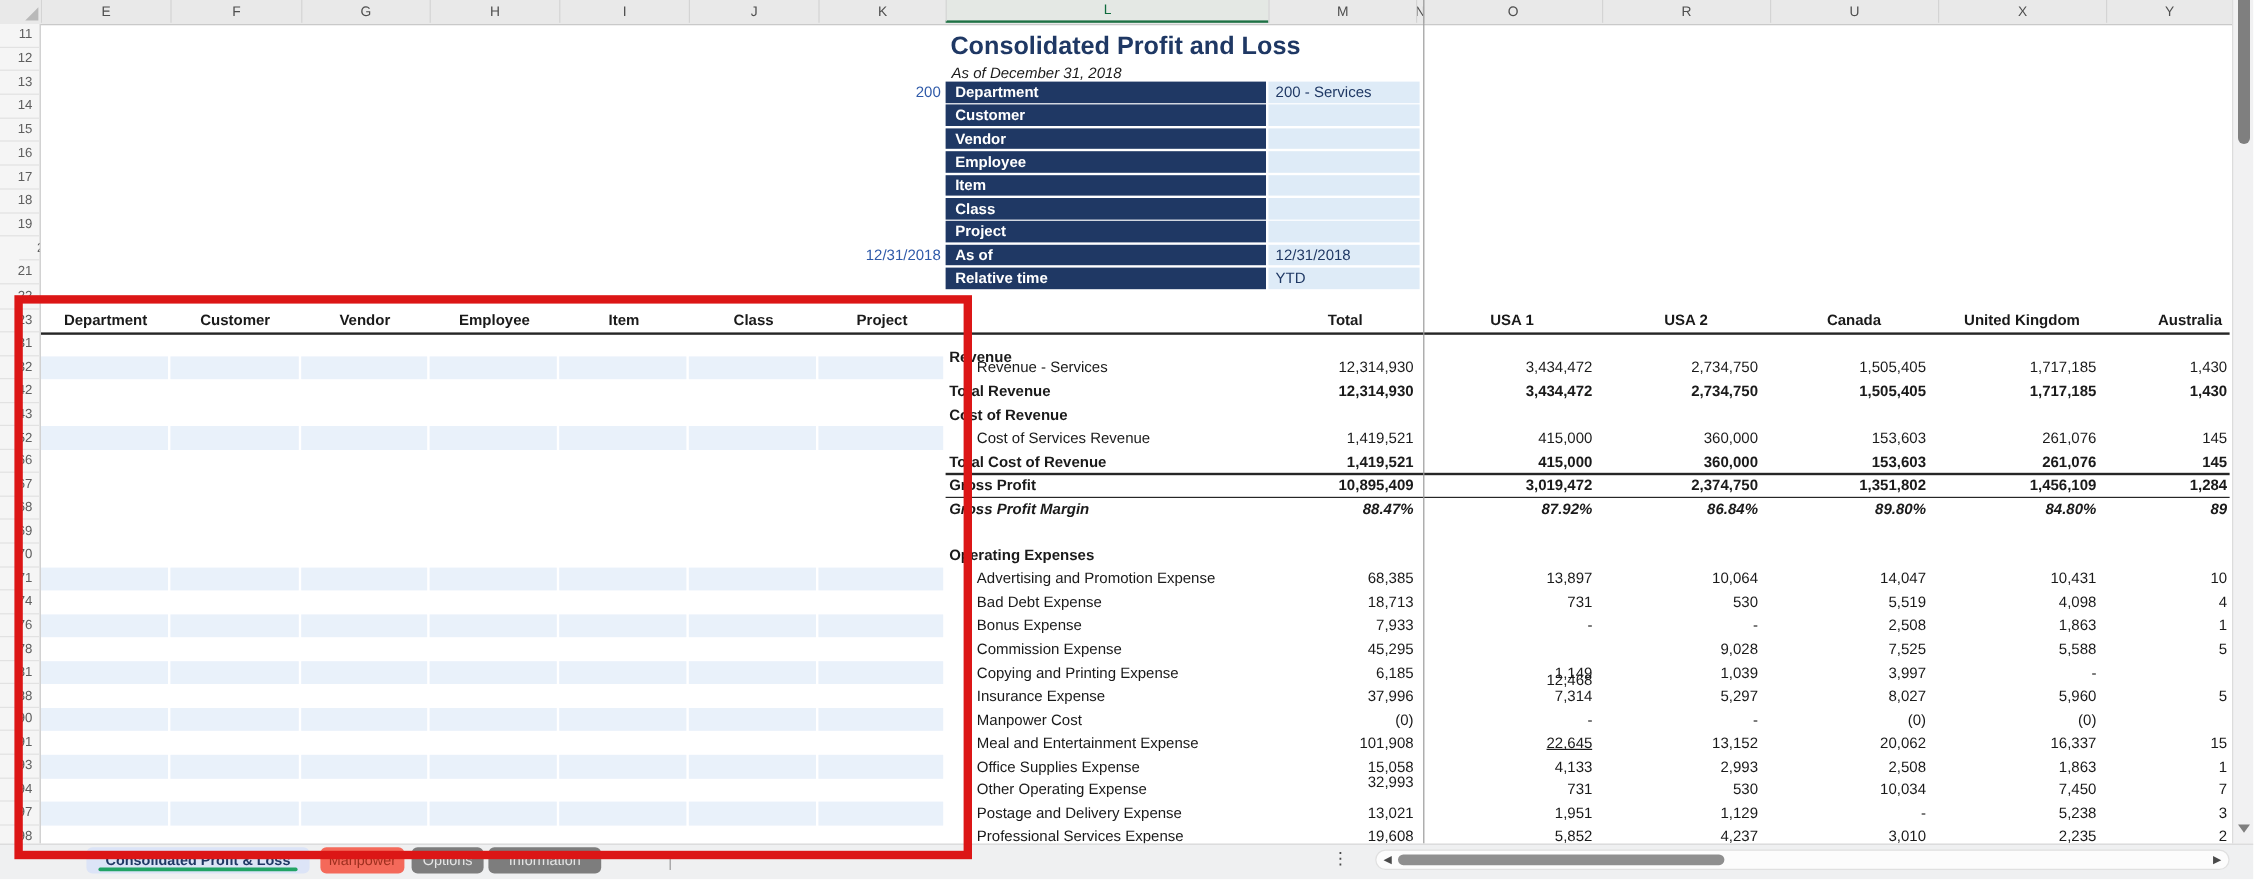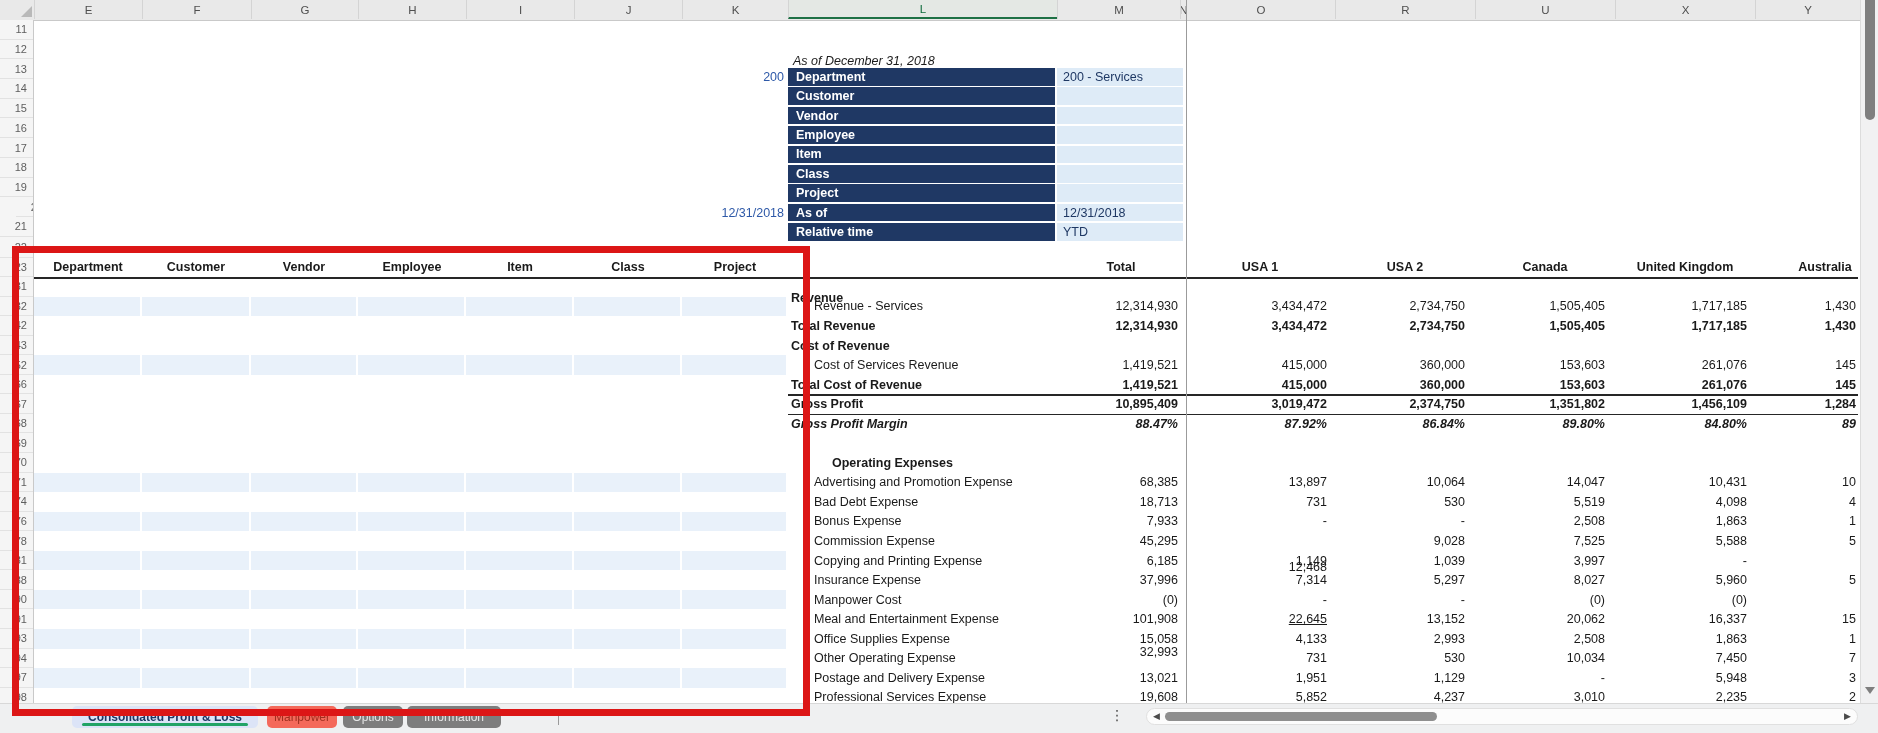--- a/index.html
+++ b/index.html
@@ -60,20 +60,21 @@
           border-left:5px solid transparent;border-right:5px solid transparent;border-top:7px solid #7F7F7F;}
   
   #redbox{position:absolute;left:12px;top:246px;width:798px;height:470px;
           border:7px solid #DC1616;box-sizing:border-box;z-index:50;pointer-events:none;}
 </style>
 </head>
 <body>
 
 <div id="app">
   <div id="sheet">
+    <div class="abs" id="rpt-title" style="left:792px;top:27px;">Consolidated Profit and Loss</div>
     <div class="abs" id="rpt-subtitle" style="left:793px;top:54px;">As of December 31, 2018</div>
     <div id="filter-table">
         <div class="filter-label" style="position: absolute; left: 788px; top: 68px; width: 267px; height: 17.5px;">Department</div>
         <div class="filter-value" style="position: absolute; left: 1057px; top: 68px; width: 126px; height: 17.5px;">200 - Services</div>
         <div class="filter-label" style="position: absolute; left: 788px; top: 87.4px; width: 267px; height: 17.5px;">Customer</div>
         <div class="filter-value" style="position: absolute; left: 1057px; top: 87.4px; width: 126px; height: 17.5px;"></div>
         <div class="filter-label" style="position: absolute; left: 788px; top: 106.8px; width: 267px; height: 17.5px;">Vendor</div>
         <div class="filter-value" style="position: absolute; left: 1057px; top: 106.8px; width: 126px; height: 17.5px;"></div>
         <div class="filter-label" style="position: absolute; left: 788px; top: 126.2px; width: 267px; height: 17.5px;">Employee</div>
         <div class="filter-value" style="position: absolute; left: 1057px; top: 126.2px; width: 126px; height: 17.5px;"></div>
@@ -160,21 +161,21 @@
         <div class="num b" style="position: absolute; left: 1607px; top: 394.4px; width: 140px; height: 19.55px;">1,456,109</div>
         <div class="num b" style="position: absolute; left: 1755px; top: 394.4px; width: 101px; height: 19.55px;">1,284</div>
         <div class="hline" style="position: absolute; left: 788px; top: 413.95px; width: 1070px; height: 1.5px;"></div>
         <div class="row-label marg" style="position: absolute; left: 791px; top: 413.95px; width: 360px; height: 19.55px;">Gross Profit Margin</div>
         <div class="num bi" style="position: absolute; left: 1038px; top: 413.95px; width: 140px; height: 19.55px;">88.47%</div>
         <div class="num bi" style="position: absolute; left: 1187px; top: 413.95px; width: 140px; height: 19.55px;">87.92%</div>
         <div class="num bi" style="position: absolute; left: 1325px; top: 413.95px; width: 140px; height: 19.55px;">86.84%</div>
         <div class="num bi" style="position: absolute; left: 1465px; top: 413.95px; width: 140px; height: 19.55px;">89.80%</div>
         <div class="num bi" style="position: absolute; left: 1607px; top: 413.95px; width: 140px; height: 19.55px;">84.80%</div>
         <div class="num bi" style="position: absolute; left: 1755px; top: 413.95px; width: 101px; height: 19.55px;">89</div>
-        <div class="row-label sec" style="position: absolute; left: 791px; top: 453.05px; width: 360px; height: 19.55px; margin-left: 41px;">Operating Expenses</div>
+        <div class="row-label sec" style="position: absolute; left: 791px; top: 453.05px; width: 360px; height: 19.55px;">Operating Expenses</div>
         <div class="band-cell" style="position: absolute; left: 34px; top: 472.6px; width: 106px; height: 19.55px;"></div>
         <div class="band-cell" style="position: absolute; left: 142px; top: 472.6px; width: 107px; height: 19.55px;"></div>
         <div class="band-cell" style="position: absolute; left: 251px; top: 472.6px; width: 105px; height: 19.55px;"></div>
         <div class="band-cell" style="position: absolute; left: 358px; top: 472.6px; width: 106px; height: 19.55px;"></div>
         <div class="band-cell" style="position: absolute; left: 466px; top: 472.6px; width: 106px; height: 19.55px;"></div>
         <div class="band-cell" style="position: absolute; left: 574px; top: 472.6px; width: 106px; height: 19.55px;"></div>
         <div class="band-cell" style="position: absolute; left: 682px; top: 472.6px; width: 104px; height: 19.55px;"></div>
         <div class="row-label det" style="position: absolute; left: 814px; top: 472.6px; width: 360px; height: 19.55px;">Advertising and Promotion Expense</div>
         <div class="num" style="position: absolute; left: 1038px; top: 472.6px; width: 140px; height: 19.55px;">68,385</div>
         <div class="num" style="position: absolute; left: 1187px; top: 472.6px; width: 140px; height: 19.55px;">13,897</div>
@@ -276,21 +277,21 @@
         <div class="band-cell" style="position: absolute; left: 251px; top: 668.1px; width: 105px; height: 19.55px;"></div>
         <div class="band-cell" style="position: absolute; left: 358px; top: 668.1px; width: 106px; height: 19.55px;"></div>
         <div class="band-cell" style="position: absolute; left: 466px; top: 668.1px; width: 106px; height: 19.55px;"></div>
         <div class="band-cell" style="position: absolute; left: 574px; top: 668.1px; width: 106px; height: 19.55px;"></div>
         <div class="band-cell" style="position: absolute; left: 682px; top: 668.1px; width: 104px; height: 19.55px;"></div>
         <div class="row-label det" style="position: absolute; left: 814px; top: 668.1px; width: 360px; height: 19.55px;">Postage and Delivery Expense</div>
         <div class="num" style="position: absolute; left: 1038px; top: 668.1px; width: 140px; height: 19.55px;">13,021</div>
         <div class="num" style="position: absolute; left: 1187px; top: 668.1px; width: 140px; height: 19.55px;">1,951</div>
         <div class="num" style="position: absolute; left: 1325px; top: 668.1px; width: 140px; height: 19.55px;">1,129</div>
         <div class="num dash" style="position: absolute; left: 1465px; top: 668.1px; width: 140px; height: 19.55px;">-</div>
-        <div class="num" style="position: absolute; left: 1607px; top: 668.1px; width: 140px; height: 19.55px;">5,948</div>
+        <div class="num" style="position: absolute; left: 1607px; top: 668.1px; width: 140px; height: 19.55px;">5,238</div>
         <div class="num" style="position: absolute; left: 1755px; top: 668.1px; width: 101px; height: 19.55px;">3</div>
         <div class="row-label det" style="position: absolute; left: 814px; top: 687.65px; width: 360px; height: 19.55px;">Professional Services Expense</div>
         <div class="num" style="position: absolute; left: 1038px; top: 687.65px; width: 140px; height: 19.55px;">19,608</div>
         <div class="num" style="position: absolute; left: 1187px; top: 687.65px; width: 140px; height: 19.55px;">5,852</div>
         <div class="num" style="position: absolute; left: 1325px; top: 687.65px; width: 140px; height: 19.55px;">4,237</div>
         <div class="num" style="position: absolute; left: 1465px; top: 687.65px; width: 140px; height: 19.55px;">3,010</div>
         <div class="num" style="position: absolute; left: 1607px; top: 687.65px; width: 140px; height: 19.55px;">2,235</div>
         <div class="num" style="position: absolute; left: 1755px; top: 687.65px; width: 101px; height: 19.55px;">2</div>
       </div>
   </div>

